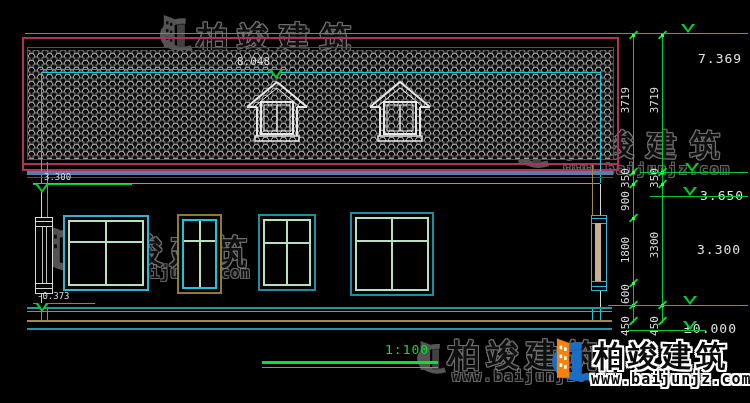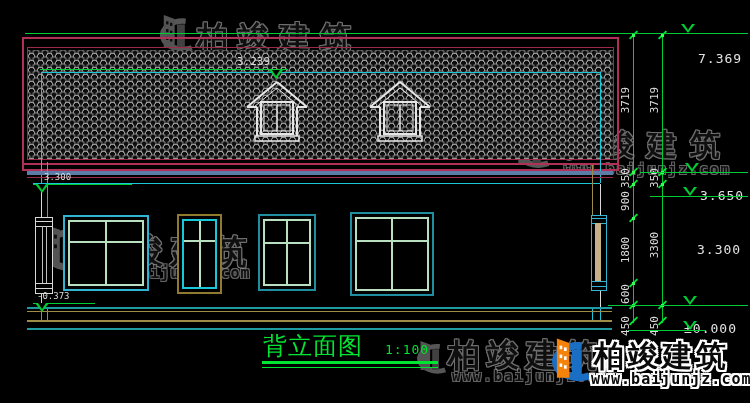--- a/index.html
+++ b/index.html
@@ -156,21 +156,21 @@
   <div class="vl red" style="left:27px;top:47px;height:113px;"></div>
   <div class="vl red" style="left:613px;top:47px;height:113px;"></div>
   <div class="vl red2" style="left:617px;top:37px;height:134px;width:2px;"></div>
 
   <div class="hl cyn" style="left:41px;top:72px;width:559px;"></div>
   <div class="vl cyn" style="left:41px;top:72px;height:111px;"></div>
   <div class="vl cyn" style="left:600px;top:72px;height:111px;"></div>
 
   <div class="hl grn" style="left:40px;top:69px;width:248px;"></div>
   <div class="tri" style="left:269px;top:70px;"></div>
-  <div class="stxt" style="left:237px;top:55px;font-size:11px;">3.239</div>
+  <div class="stxt" style="left:237px;top:55px;font-size:11px;">8.048</div>
 
   <svg class="dormer" style="left:246px;top:80px" width="62" height="63" viewBox="0 0 62 63">
     <g fill="none" stroke="#e6e6e6" stroke-width="2">
       <path d="M31 2 L1 27 M31 2 L61 27 M1 27 L11 27 M51 27 L61 27 M11 27 L11 56 M51 27 L51 56"></path>
       <path stroke-width="1" d="M31 8 L8 27 M31 8 L54 27"></path>
       <rect x="15" y="22" width="32" height="32" stroke-width="2"></rect>
       <rect x="18" y="25" width="26" height="26" stroke-width="1"></rect>
       <path stroke-width="1.5" d="M31 25 L31 51"></path>
       <rect x="9" y="56" width="44" height="5" stroke-width="1.5"></rect>
     </g>
@@ -317,21 +317,20 @@
   <div class="tri" style="left:683px;top:321px;"></div>
 
   <div class="hl grn" style="left:33px;top:184px;width:99px;"></div>
   <div class="tri" style="left:35px;top:184px;"></div>
   <div class="stxt" style="left:44px;top:172px;">3.300</div>
 
   <div class="hl grn" style="left:33px;top:303px;width:62px;"></div>
   <div class="tri" style="left:35px;top:303px;"></div>
   <div class="stxt" style="left:37px;top:291px;">-0.373</div>
 
-  <div class="title">背立面图</div>
   <div class="scale">1:100</div>
   <div class="hl" style="left:262px;top:361px;width:176px;height:3px;background:#00e432;"></div>
   <div class="hl" style="left:262px;top:367px;width:176px;height:1px;background:#00e432;"></div>
 
   <div>
     <svg class="logo color" style="left:532px;top:335px" width="64" height="64" viewBox="0 0 64 72">
       <path class="swoosh" d="M52 12 A26 18 0 1 0 60 46" fill="none" stroke-width="8"></path>
       <g class="bldg">
           <polygon class="b1" points="24,4 38,9 38,48 24,48"></polygon>
           <rect class="b2" x="41" y="16" width="11" height="32"></rect>

